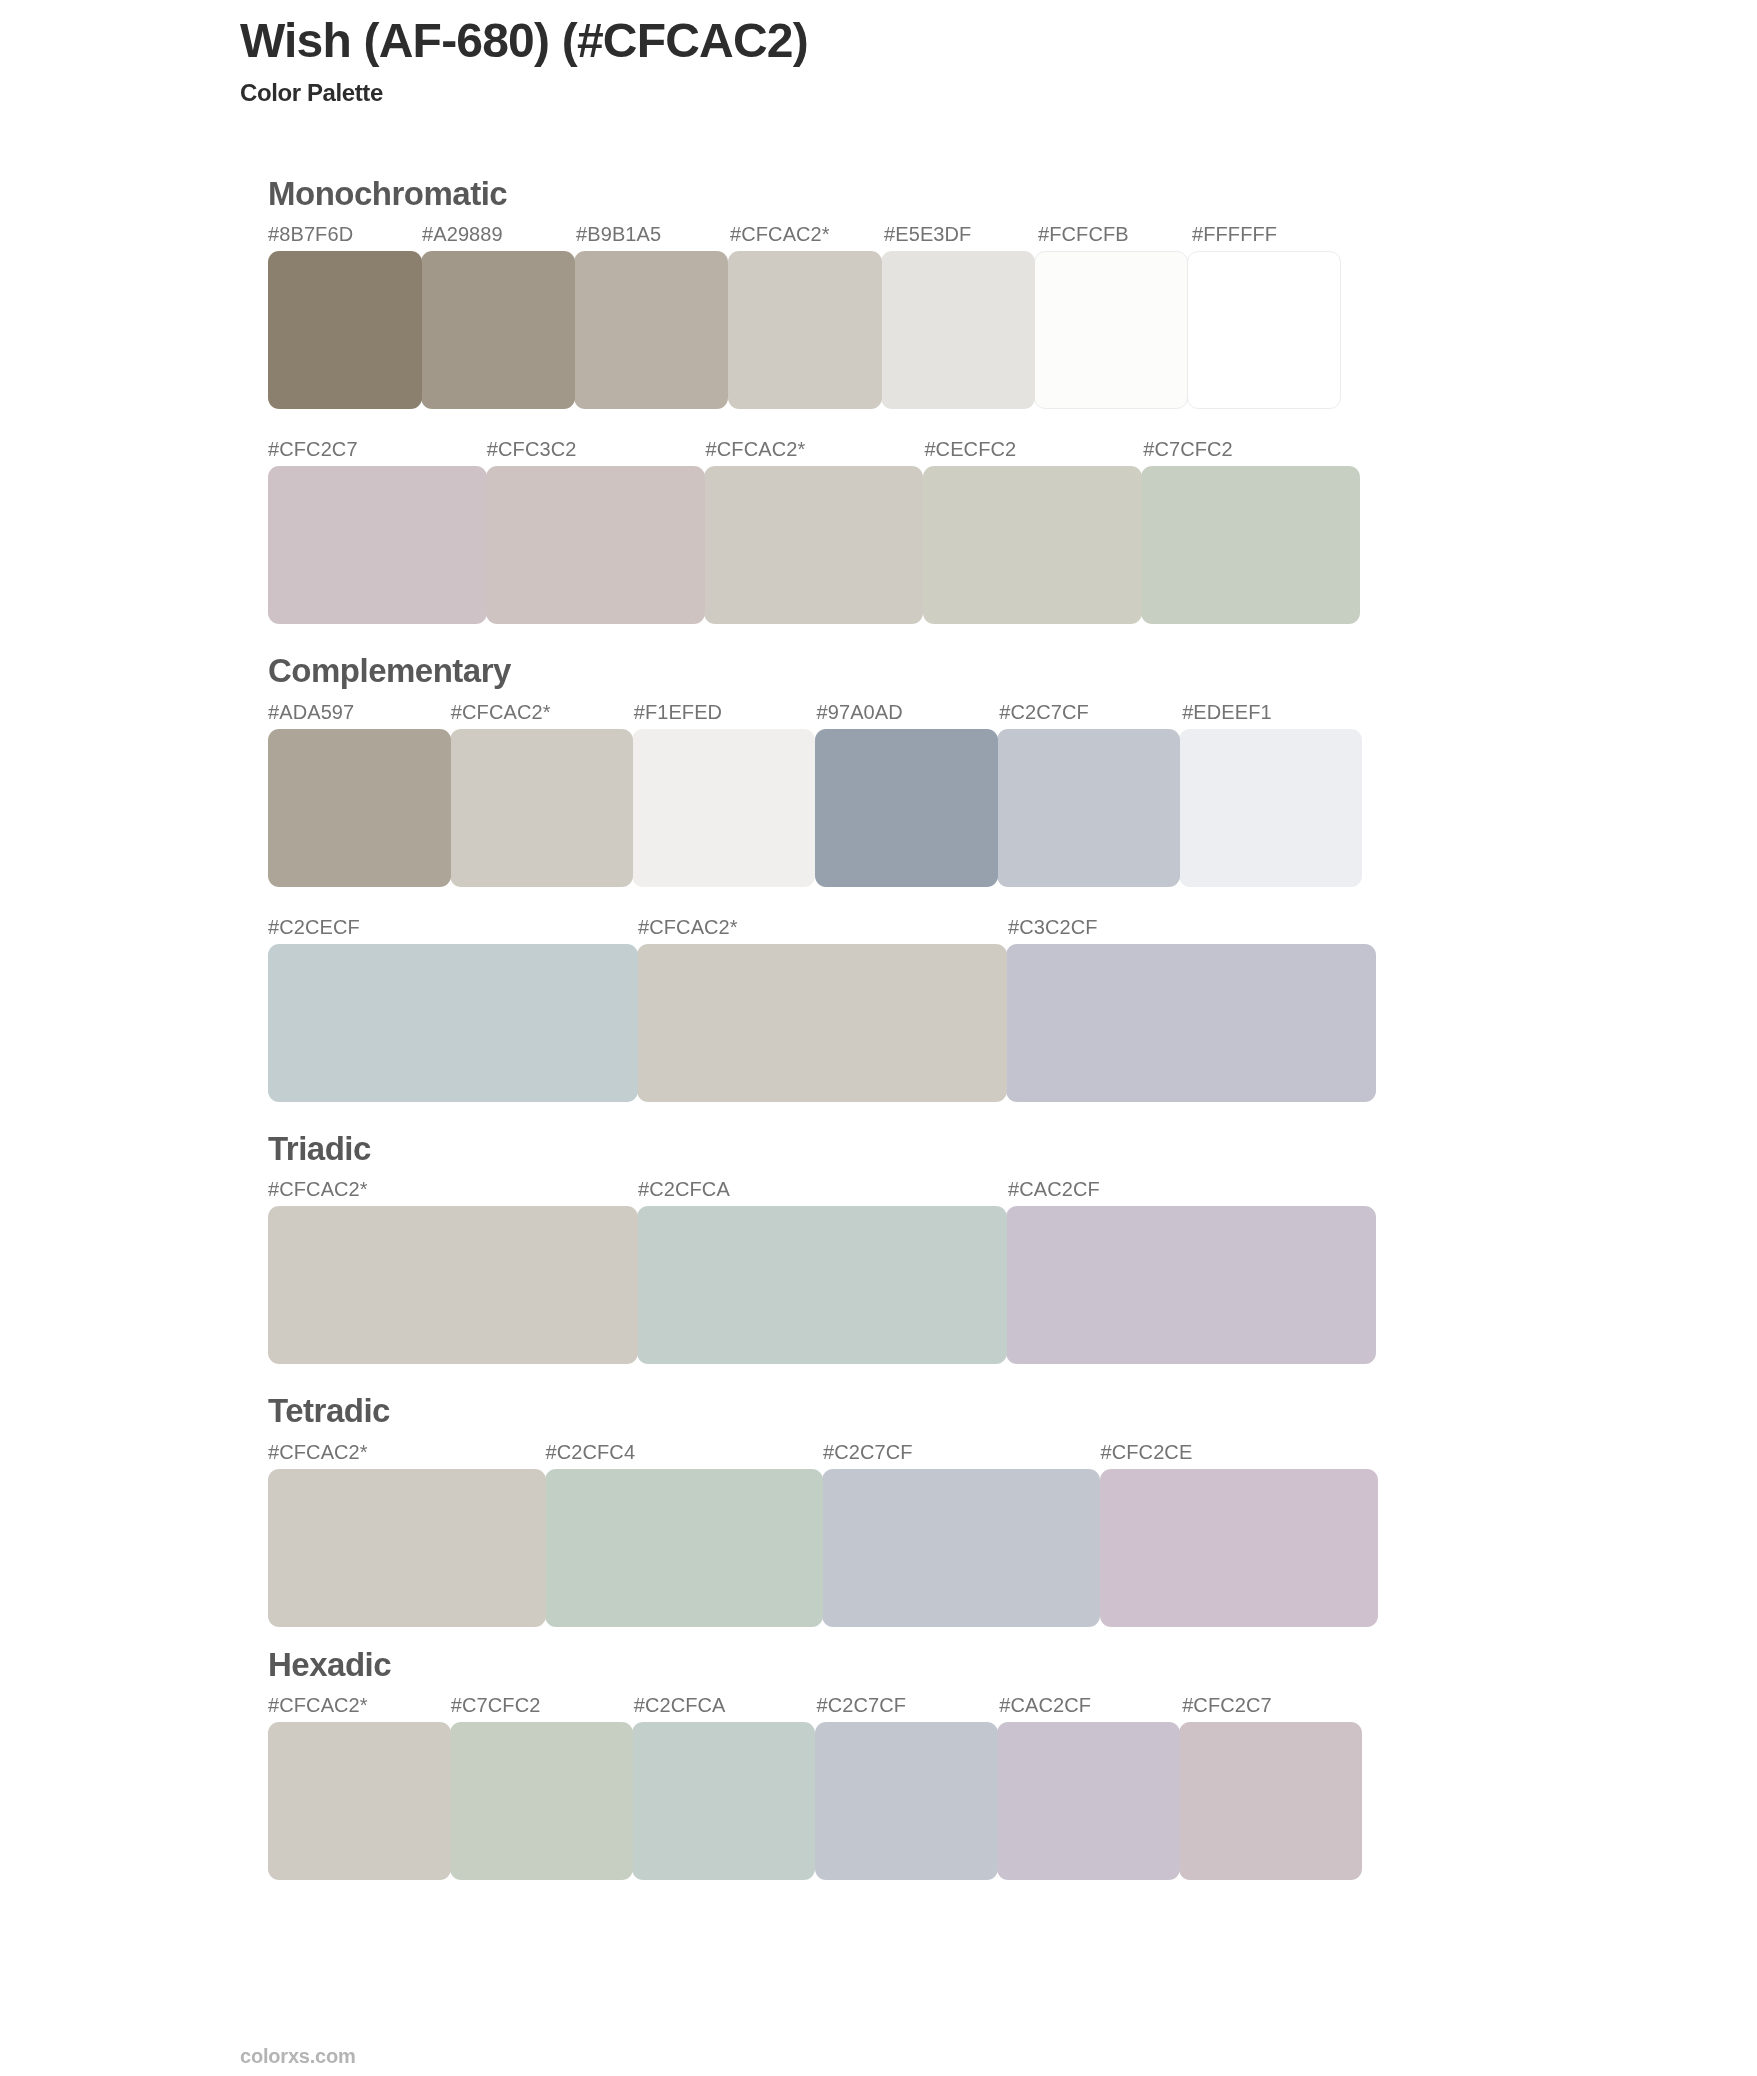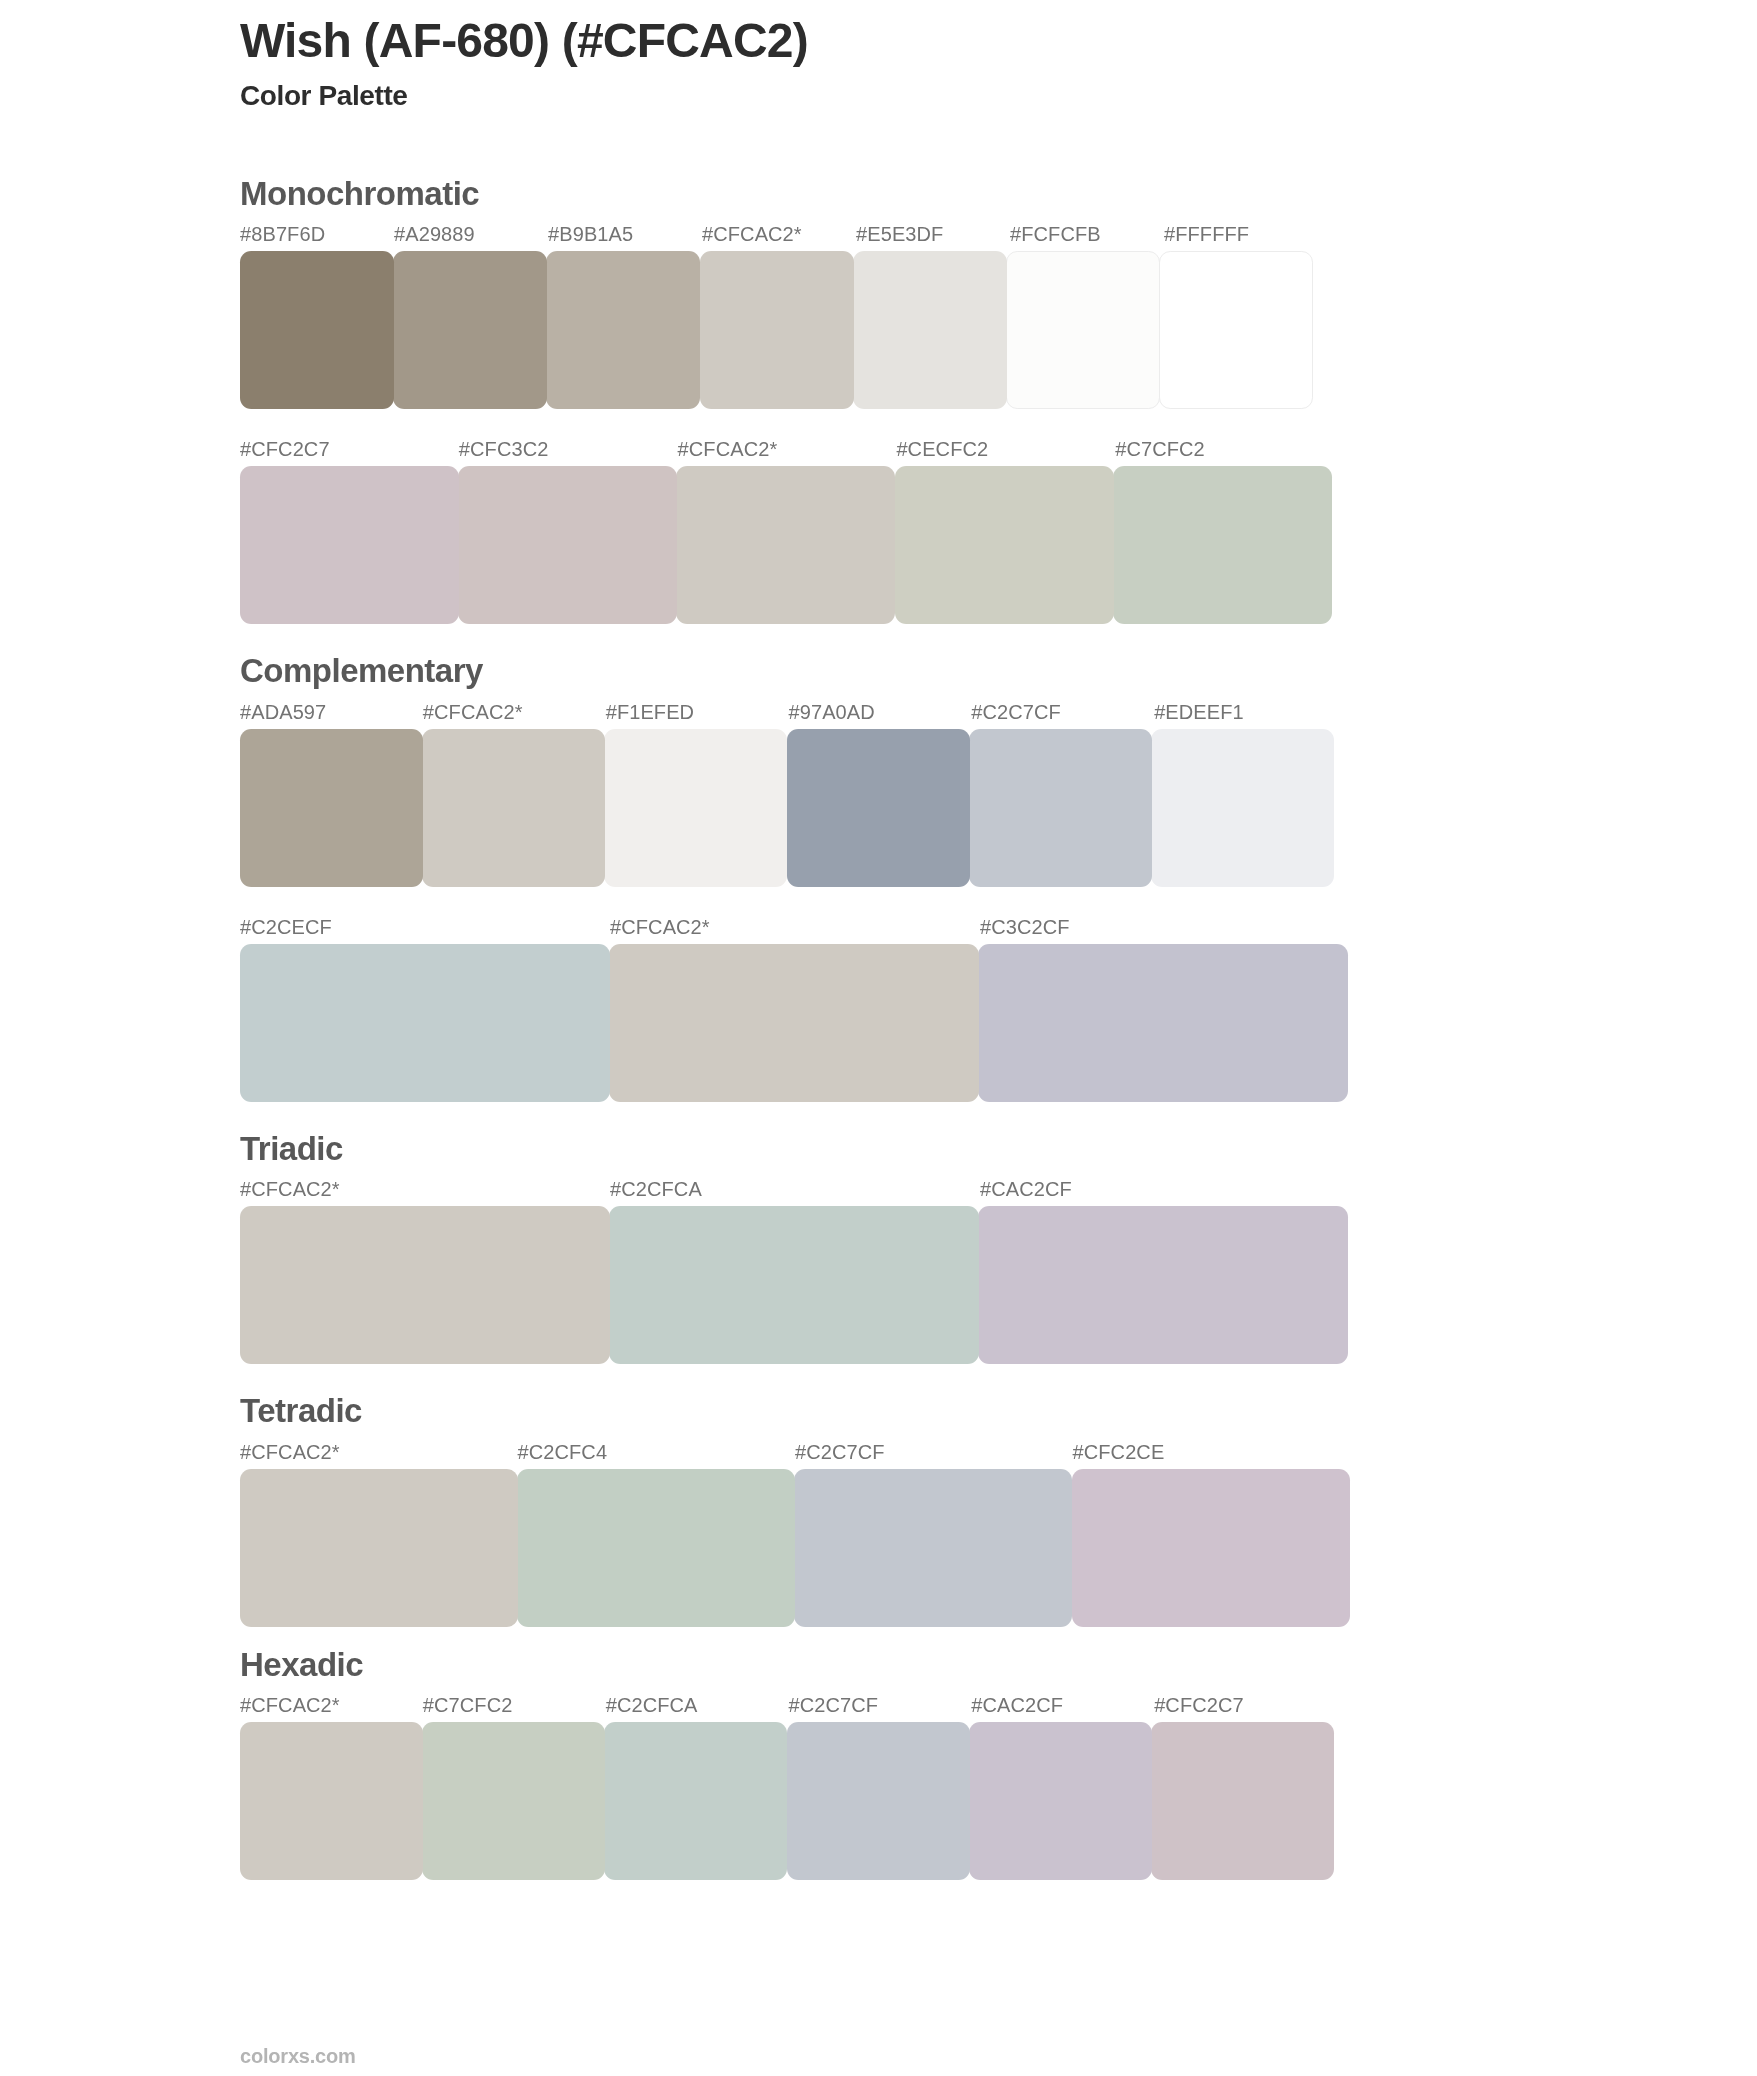--- a/index.html
+++ b/index.html
@@ -28,37 +28,38 @@
   .title {
     font-size: 48px;
     font-weight: bold;
     color: #2d2d2d;
     letter-spacing: -0.8px;
     line-height: 1.12;
     margin: 0;
     white-space: nowrap;
   }
   .subtitle {
-    font-size: 28px;
+    font-size: 24px;
     font-weight: bold;
     color: #2d2d2d;
     letter-spacing: -0.4px;
     line-height: 1.2;
     margin: 11.2px 0 0 0;
   }
   .sections {
     position: absolute;
     left: 0;
     top: 177px;
     width: 1757px;
   }
   .section {
     position: relative;
     padding-left: 240px;
     padding-right: 0;
+    margin-left: 28px;
   }
   .section-heading {
     font-size: 33px;
     font-weight: bold;
     color: #585858;
     letter-spacing: -0.5px;
     margin: 0;
     line-height: 1.0;
     padding-bottom: 14.4px;
   }

